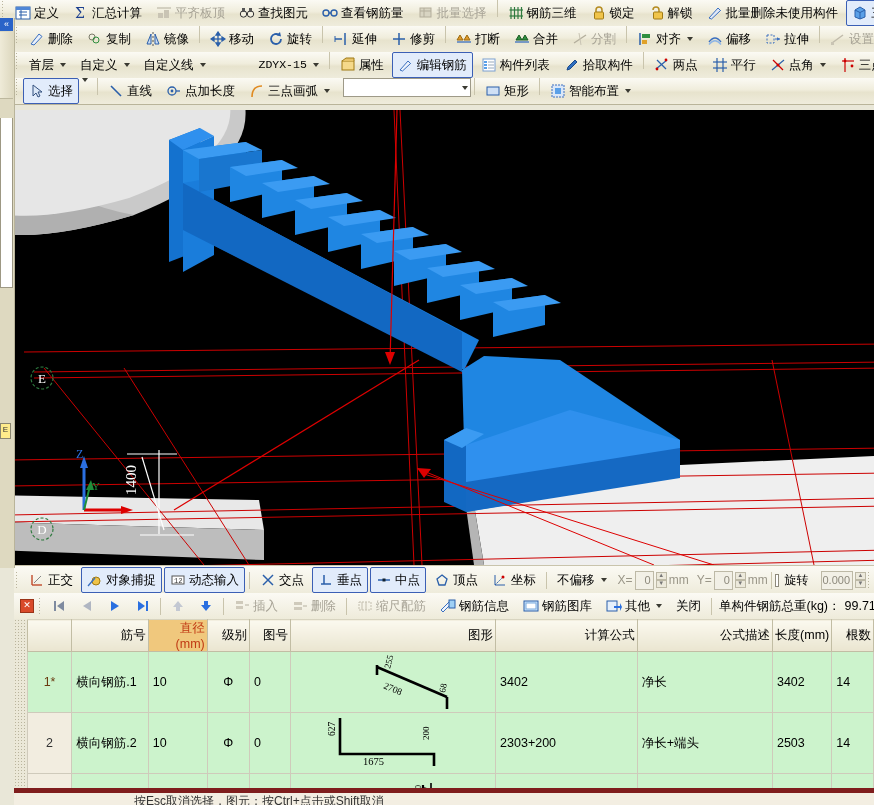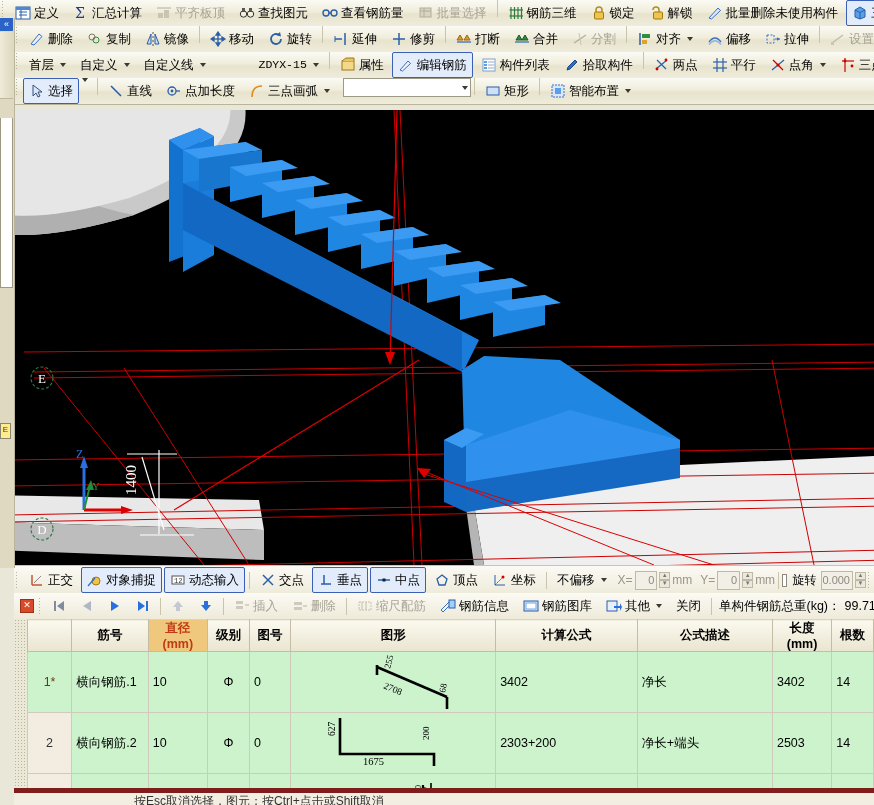--- a/index.html
+++ b/index.html
@@ -75,21 +75,21 @@
   
   #gridwrap{position:absolute;left:14px;top:619px;width:860px;height:186px;overflow:hidden;background:#fff;}
   #dotcol{position:absolute;left:0;top:0;width:13px;height:186px;
      background-image:radial-gradient(#b9b49c 40%,transparent 41%);background-size:3px 3px;
      background-color:#ebe8d8;}
   table.grid{position:absolute;left:13px;top:0;border-collapse:collapse;table-layout:fixed;
      font-size:12.5px;background:#fff;}
   table.grid th{
      background:linear-gradient(to bottom,#fbf9ef,#eae5d0);
      border:1px solid #c2bda4;border-top:1px solid #d8d4c0;
-     font-weight:bold;height:22px;padding:0 2px;text-align:center;font-size:12.5px;}
+     font-weight:normal;height:22px;padding:0 2px;text-align:right;font-size:12.5px;}
   table.grid th.hl{background:#f0c87d;color:#c03a14;}
   table.grid td{border:1px solid #cfcabb;height:60px;padding:0 4px;vertical-align:middle;
      background:#ccf3cc;}
   td.rowno{background:#f7cf93;text-align:center;color:#6a3a10;}
   td.dia{background:#aee0d8;}
   td.shape{padding:0;position:relative;background:#ccf3cc;}
   td.shape svg{display:block;}
 </style>
 </head>
 <body>
@@ -768,21 +768,21 @@
         <span>0</span>
       </div>
     <div class="spin">
         <i>▲</i>
         <i>▼</i>
       </div>
     <span style="color:#9a9688;margin-left:2px;">mm</span>
     <div class="sep"></div>
     <span style="display:inline-block;width:11px;height:11px;border:1px solid #8d897c;background:#fff;margin-right:5px;"></span>
     <span style="margin-right:5px;">旋转</span>
-    <div class="numbox" style="width:64px;">
+    <div class="numbox" style="width:64px;margin-left:8px;">
         <span>0.000</span>
       </div>
     <div class="spin">
         <i>▲</i>
         <i>▼</i>
       </div>
     <div class="grip"></div>
   </div>
 
   <div id="editbar">

